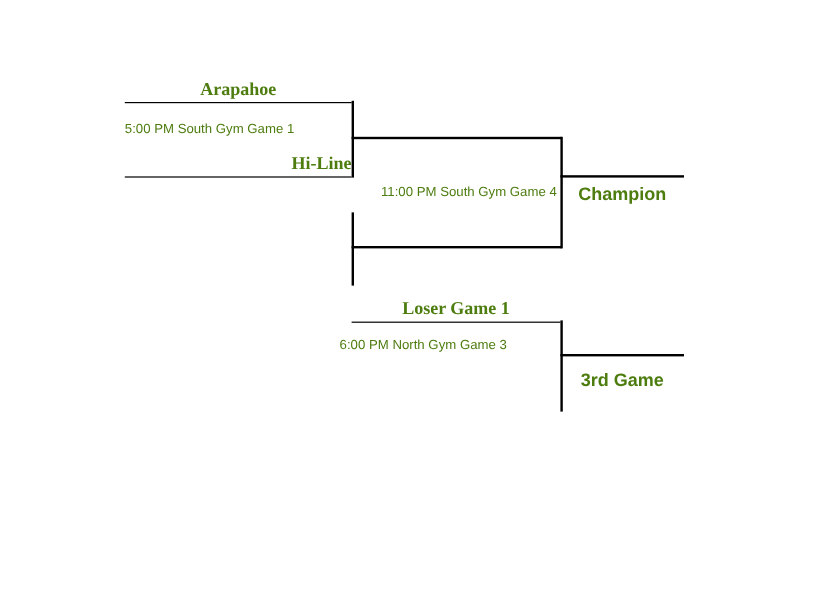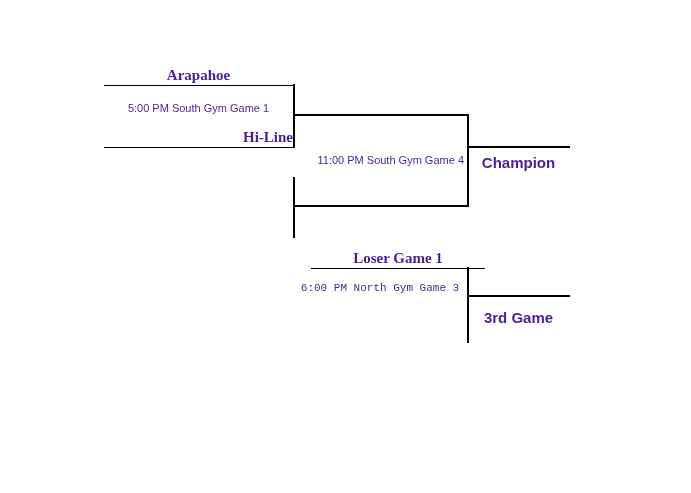--- a/index.html
+++ b/index.html
@@ -7,21 +7,21 @@
     padding: 0;
     background: #ffffff;
   }
   #canvas {
     position: relative;
     width: 691px;
     height: 493px;
     background: #ffffff;
     overflow: hidden;
     font-family: "Liberation Sans", sans-serif;
-    color: #4c1d95;
+    color: #4d7c0f;
   }
   
   .team-slot {
     position: absolute;
     height: 26px;
     border-bottom: 1.5px solid #000000;
     display: flex;
     align-items: flex-end;
     justify-content: center;
     padding-bottom: 1px;
@@ -42,21 +42,21 @@
     position: absolute;
     width: 1.5px;
     background: #000000;
   }
   
   .game-info {
     position: absolute;
     height: 14px;
     line-height: 14px;
     font-size: 11px;
-    text-align: center;
+    text-align: left;
     white-space: nowrap;
   }
   
   .result-label {
     position: absolute;
     height: 14px;
     line-height: 14px;
     font-size: 15px;
     font-weight: bold;
     text-align: center;
@@ -77,22 +77,22 @@
   .v-g2           { left: 293px; top: 177px; height: 61px; }
   .c-g2           { left: 293px; top: 205px; width: 175px; }
 
   
   .info-g4        { left: 293px; top: 153px; width: 171px; text-align: right; }
   .v-g4           { left: 467px; top: 114px; height: 93px; }
   .line-champion  { left: 467px; top: 146px; width: 103px; }
   .label-champion { left: 467px; top: 156px; width: 103px; }
 
   
-  .slot-g3-top    { left: 311px; top: 241px; width: 174px; justify-content: center; }
-  .info-g3        { left: 293px; top: 281px; width: 174px; font-family: Liberation Mono, monospace; }
+  .slot-g3-top    { left: 293px; top: 241px; width: 174px; justify-content: center; }
+  .info-g3        { left: 283px; top: 281px; width: 174px; }
   .slot-g3-bottom { left: 293px; top: 315px; width: 174px; }
   .v-g3           { left: 467px; top: 267px; height: 76px; }
   .line-third     { left: 467px; top: 295px; width: 103px; }
   .label-third    { left: 467px; top: 311px; width: 103px; }
 </style>
 </head>
 <body>
 
 <div id="canvas">
 

